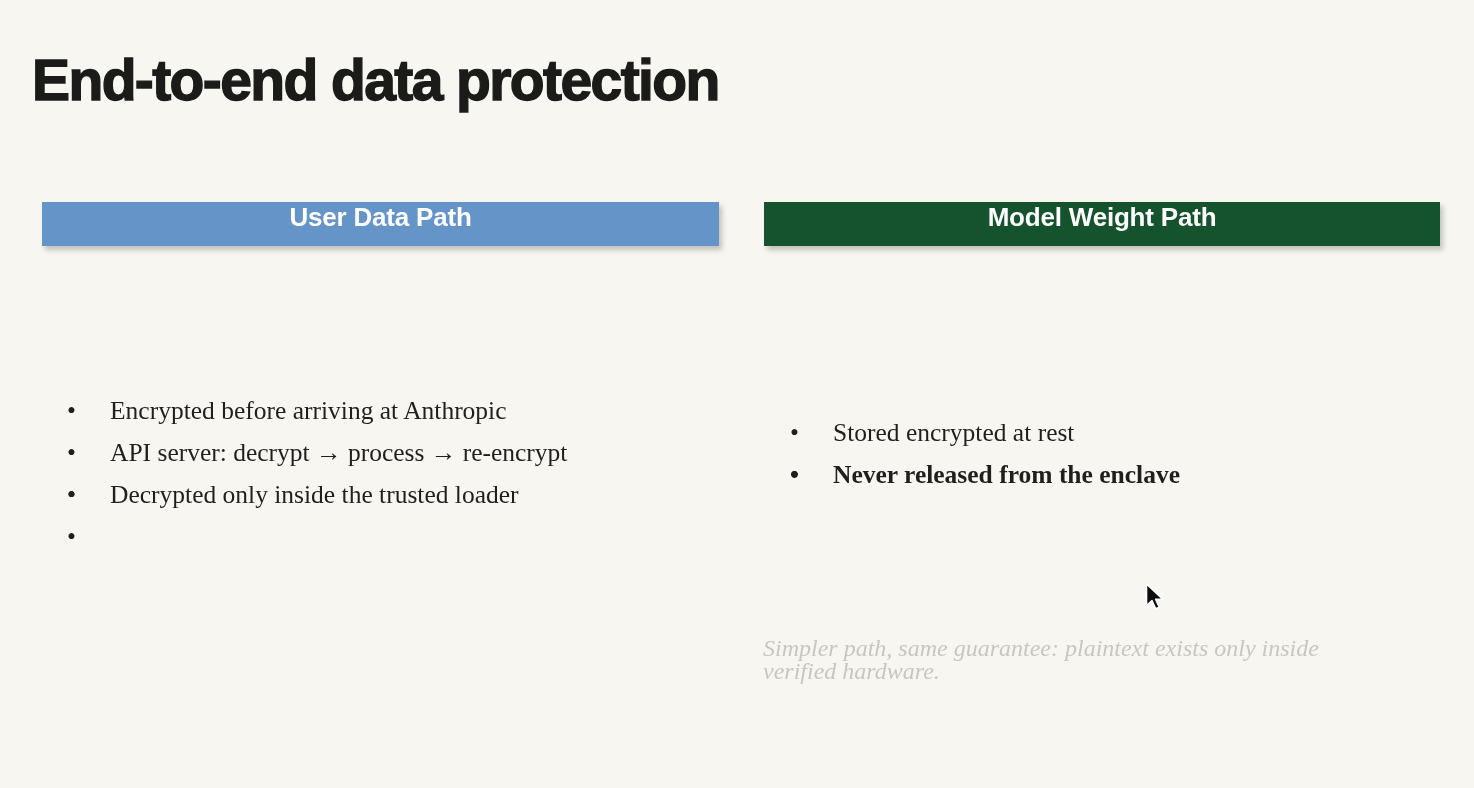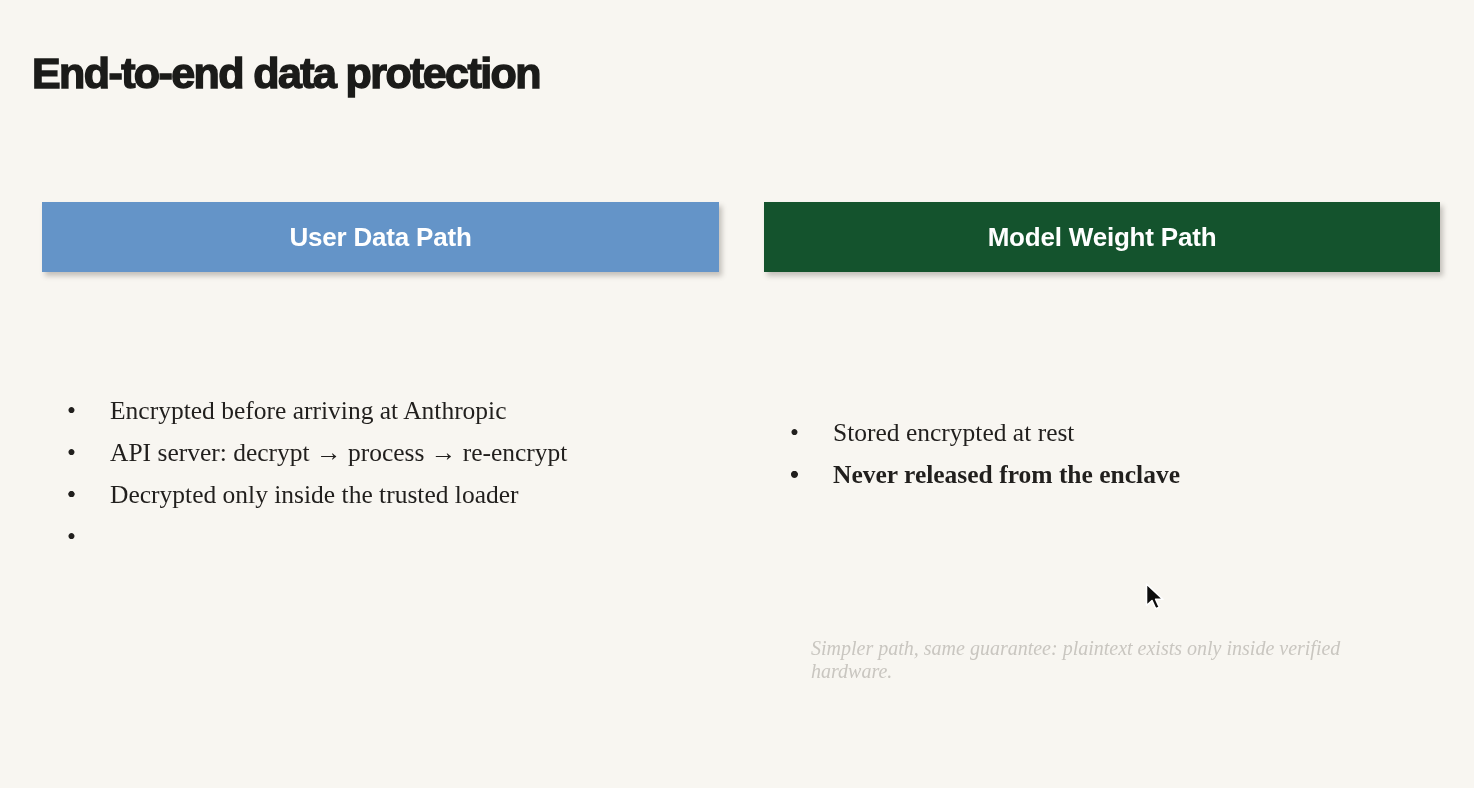--- a/index.html
+++ b/index.html
@@ -21,33 +21,32 @@
     background: #f8f6f1;
   }
 
   
   .slide-title {
     position: absolute;
     left: 32px;
     top: 52px;
     font-family: "Liberation Sans", sans-serif;
     font-weight: bold;
-    font-size: 43px;
+    font-size: 57px;
     letter-spacing: -1.6px;
     color: #1b1b19;
     line-height: 1.0;
     -webkit-text-stroke: 1.4px #1b1b19;
   }
 
   
   .header-bar {
     position: absolute;
-    height: 70px;
+    height: 44px;
     display: flex;
-    align-items: center;
     justify-content: center;
     box-shadow: 3px 4px 5px rgba(90, 85, 80, 0.33);
   }
   .header-bar .bar-label {
     font-family: "Liberation Sans", sans-serif;
     font-weight: bold;
     font-size: 26px;
     letter-spacing: -0.2px;
     color: #ffffff;
   }
@@ -100,25 +99,24 @@
   .bullet-item.is-bold {
     font-weight: bold;
   }
 
   
   .caption {
     position: absolute;
     left: 763px;
     top: 637px;
     width: 600px;
-    font-size: 20px;
+    font-size: 24px;
     line-height: 23px;
     font-style: italic;
     color: #c9c6c0;
-    margin-left: 48px;
   }
 
   
   .cursor {
     position: absolute;
     left: 1145px;
     top: 583px;
     width: 22px;
     height: 30px;
     pointer-events: none;

